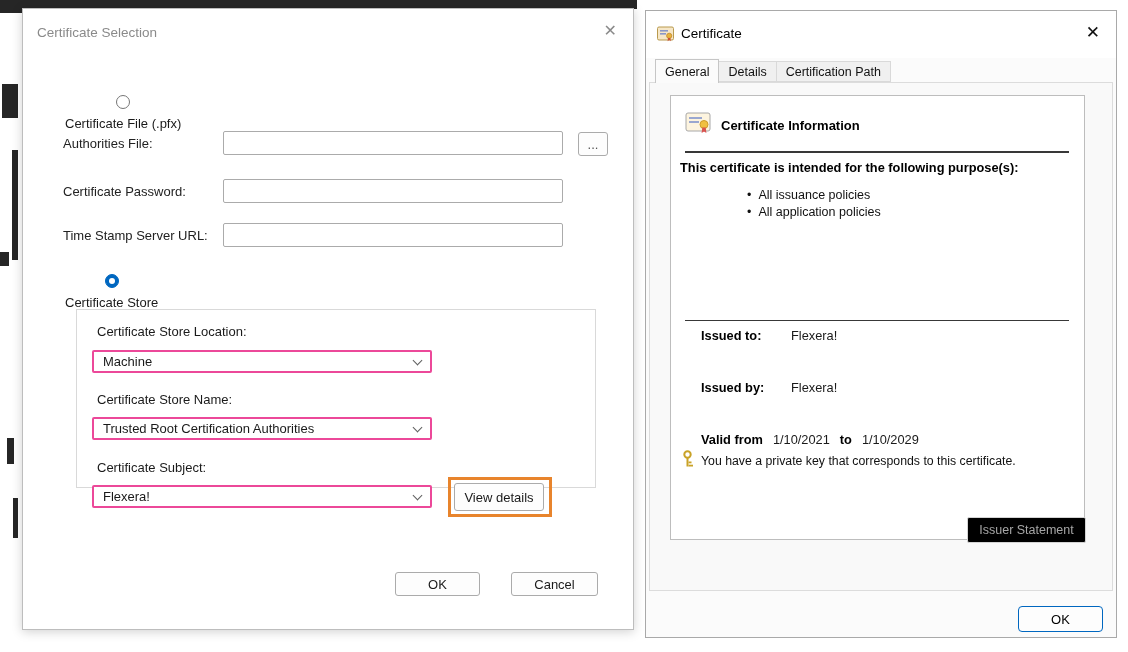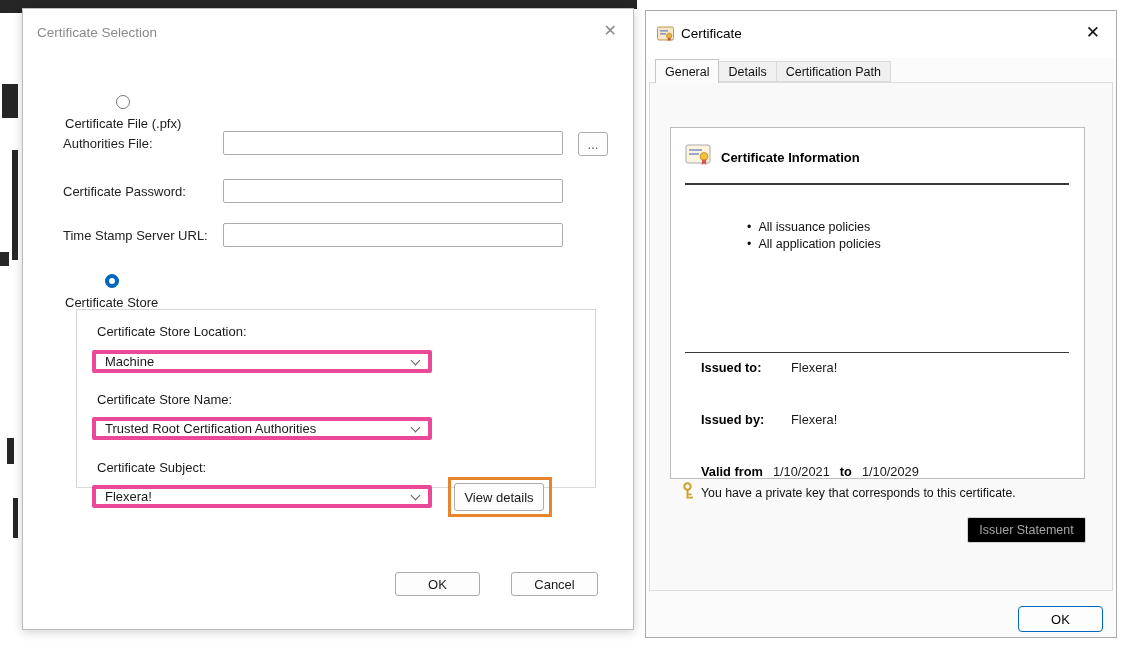--- a/index.html
+++ b/index.html
@@ -43,21 +43,21 @@
   }
   .btn {
     position: absolute; border: 1px solid #ababab; border-radius: 3px;
     background: #fdfdfd; font-size: 13px; font-family: inherit; color: #1a1a1a; cursor: pointer;
   }
   .browse-btn { left: 555px; top: 123px; width: 30px; height: 24px; color: #555; }
   .groupbox { position: absolute; left: 53px; top: 300px; width: 520px; height: 179px; border: 1px solid #d9d9d9; background: #fff; }
   .grp-label { position: absolute; left: 20px; font-size: 13px; }
   .dropdown {
     position: absolute; left: 15px; width: 340px; height: 23px;
-    border: 4px solid #ec4899; border-radius: 2px; background: #fff;
+    border: 2px solid #ec4899; border-radius: 2px; background: #fff;
     display: flex; align-items: center; justify-content: space-between;
     padding: 0 9px; font-size: 13px; cursor: pointer;
   }
   .chev {
     width: 7px; height: 7px; margin-top: -3px;
     border-right: 1.4px solid #5f5f5f; border-bottom: 1.4px solid #5f5f5f;
     transform: rotate(45deg);
   }
   .view-details-btn { left: 377px; top: 173px; width: 90px; height: 28px; }
   .highlight-box { position: absolute; left: 371px; top: 167px; width: 104px; height: 40px; border: 3px solid #e8842c; pointer-events: none; }
@@ -82,22 +82,22 @@
   .tab:first-child { border-left: 1px solid #d9d9d9; }
   .tab.active {
     height: 24px; background: #fbfbfb; border: 1px solid #c6c6c6; border-bottom: none;
     margin-bottom: -1px; z-index: 4;
   }
   .tabpage {
     position: absolute; left: 3px; top: 71px; width: 464px; height: 509px;
     background: #f9f9f9; border: 1px solid #dcdcdc;
   }
   .content-box {
-    position: absolute; left: 20px; top: 12px; width: 415px; height: 352px;
-    background: #ffffff; border: 1px solid #bdbdbd; margin-top: 32px;
+    position: absolute; left: 20px; top: 12px; width: 415px; height: 445px;
+    background: #ffffff; border: 1px solid #bdbdbd;
   }
   .ci-header { position: absolute; left: 14px; top: 14px; display: flex; align-items: center; gap: 10px; height: 30px; }
   .ci-title { font-weight: bold; font-size: 13px; color: #000; }
   .rule { position: absolute; left: 14px; right: 15px; background: #383838; }
   .rule.thick { top: 55px; height: 2px; }
   .rule.thin { top: 224px; height: 1px; }
   .intended { position: absolute; left: 9px; top: 64px; font-weight: bold; font-size: 12.8px; color: #000; }
   .bullet { position: absolute; left: 76px; font-size: 12.5px; color: #111; }
   .bullet::before { content: "\2022"; margin-right: 7px; }
   .kv { position: absolute; left: 30px; font-size: 12.8px; display: flex; }
@@ -208,20 +208,21 @@
             <rect x="4" y="6" width="13" height="2" fill="#9aa7d0"></rect>
             <rect x="4" y="10" width="10" height="2" fill="#9aa7d0"></rect>
             <circle cx="19" cy="13.5" r="4" fill="#f0c040" stroke="#cf9b2a"></circle>
             <path d="M17.3 16.5 L16.6 22 L19 20.4 L21.4 22 L20.7 16.5 Z" fill="#d9534f"></path>
           </svg>
         </span>
         <span class="ci-title">Certificate Information</span>
       </div>
       <div class="rule thick"></div>
 
+      <div class="intended">This certificate is intended for the following purpose(s):</div>
       <div class="bullet" style="top:92px;">All issuance policies</div>
       <div class="bullet" style="top:109px;">All application policies</div>
 
       <div class="rule thin"></div>
 
       <div class="kv" style="top:232px;">
         <span class="k">Issued to:</span>
         <span class="v">Flexera!</span>
       </div>
 

